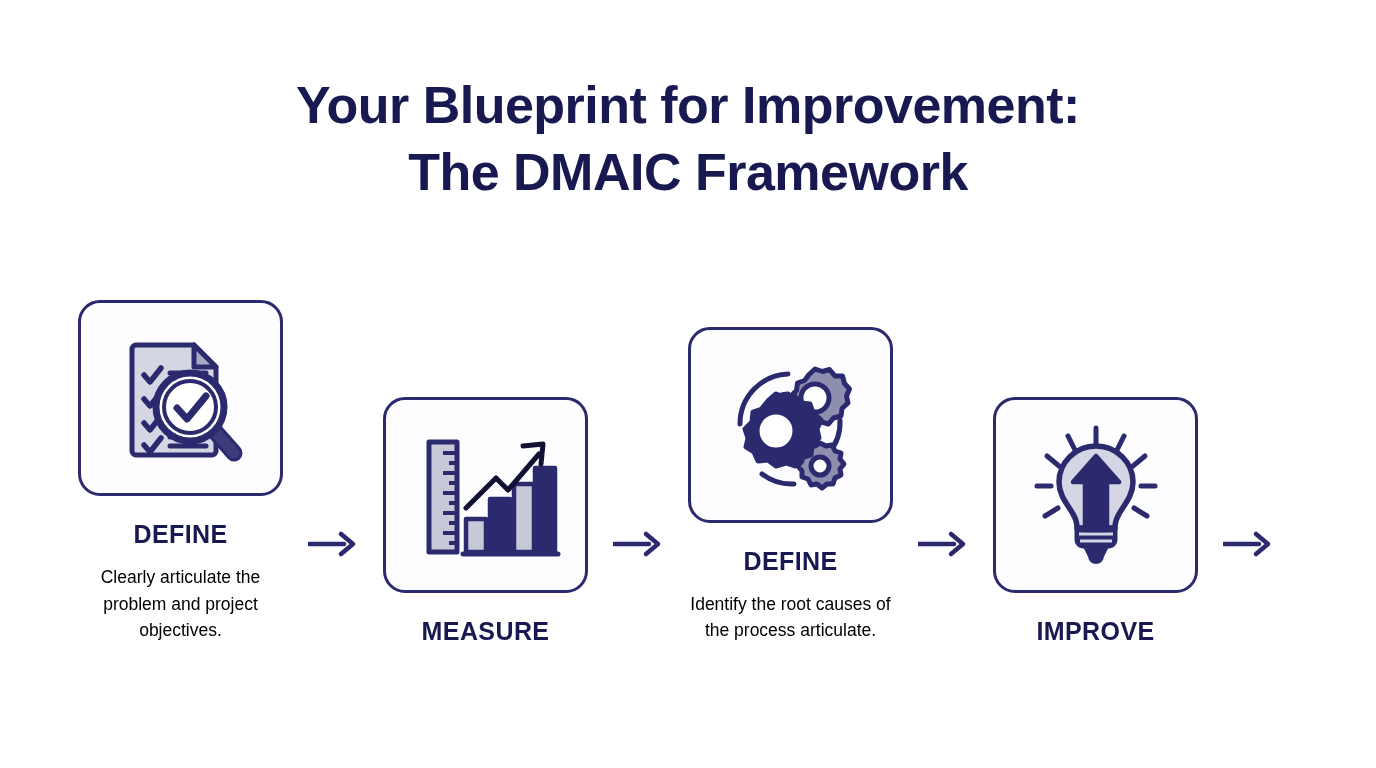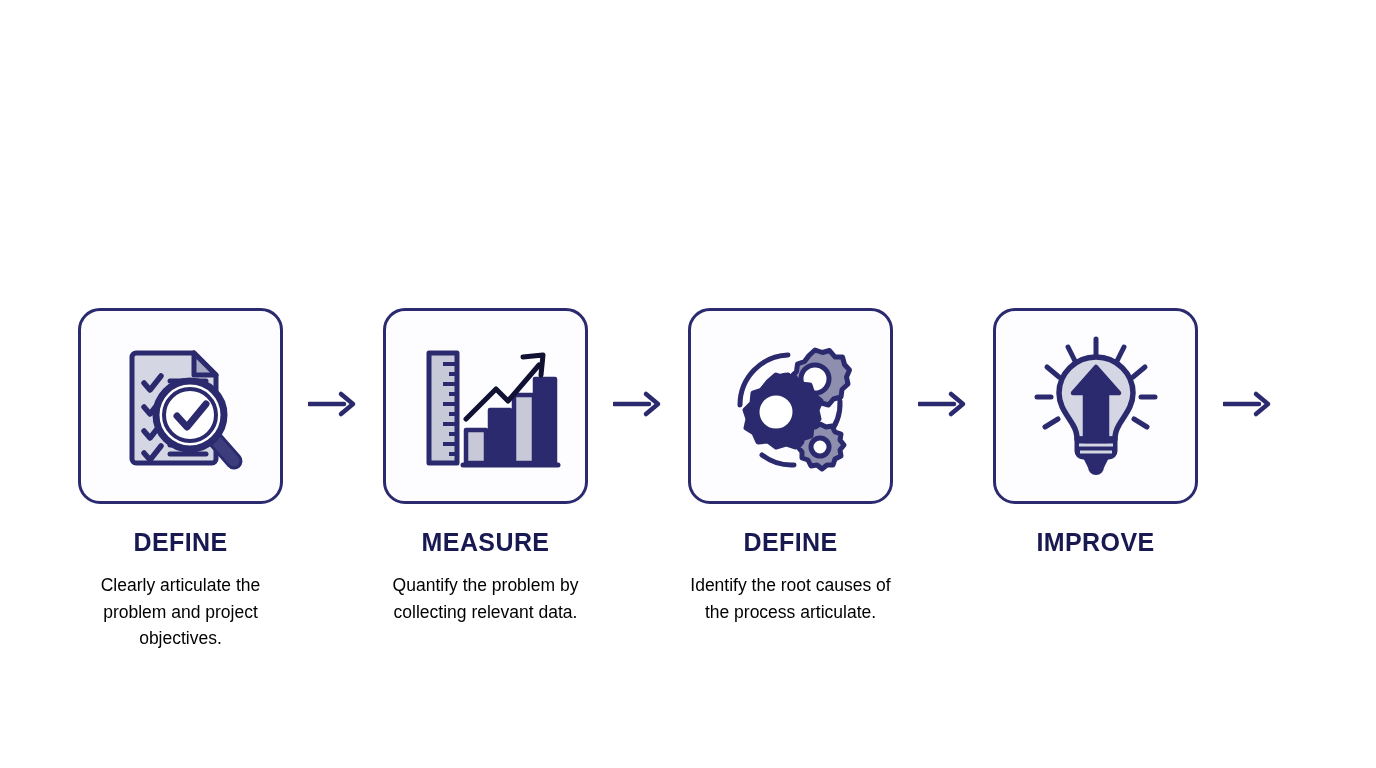--- a/index.html
+++ b/index.html
@@ -32,25 +32,25 @@
     font-weight: bold;
     color: #191952;
     letter-spacing: -0.5px;
     line-height: 1.28;
     white-space: nowrap;
   }
 
   
   .steps {
     position: absolute;
-    top: 308px;
+    top: 300px;
     left: 78px;
     width: 1220px;
     display: flex;
-    align-items: flex-start;
+    align-items: flex-end;
   }
 
   .step {
     width: 205px;
     flex: 0 0 205px;
     display: flex;
     flex-direction: column;
     align-items: center;
   }
 
@@ -93,20 +93,24 @@
     display: flex;
     align-items: center;
     justify-content: center;
   }
 </style>
 </head>
 <body>
 
 <div class="page">
 
+  <div class="title-block">
+    <div class="title-line">Your Blueprint for Improvement:</div>
+    <div class="title-line">The DMAIC Framework</div>
+  </div>
 
   <div class="steps">
 
     <div class="step">
       <div class="card">
         <span>
           <svg width="150" height="150" viewBox="0 0 150 150">
 
             <path d="M30 22 h58 l22 22 v84 a4 4 0 0 1 -4 4 H30 a4 4 0 0 1 -4 -4 V26 a4 4 0 0 1 4 -4 z" fill="#d5d6e3" stroke="#2b2a6e" stroke-width="5" stroke-linejoin="round"></path>
             <path d="M88 22 v22 h22 z" fill="#a9aac4" stroke="#2b2a6e" stroke-width="5" stroke-linejoin="round"></path>
@@ -166,21 +170,20 @@
             <rect x="124" y="48" width="20" height="84" fill="#2b2a6e" stroke="#2b2a6e" stroke-width="4.5" stroke-linejoin="round"></rect>
 
             <line x1="52" y1="134" x2="147" y2="134" stroke="#2b2a6e" stroke-width="5" stroke-linecap="round"></line>
 
             <path d="M55 88 L85 58 L97 70 L128 34" fill="none" stroke="#111133" stroke-width="5" stroke-linecap="round" stroke-linejoin="round"></path>
             <path d="M112 26 L132 24 L130 44" fill="none" stroke="#111133" stroke-width="5" stroke-linecap="round" stroke-linejoin="round"></path>
           </svg>
         </span>
       </div>
       <div class="step-label">MEASURE</div>
-      <div class="step-desc">Quantify the problem by collecting relevant data.</div>
     </div>
 
     <div class="connector">
       <span>
         <svg width="50" height="28" viewBox="0 0 50 28">
           <line x1="1" y1="14" x2="36" y2="14" stroke="#2b2a6e" stroke-width="4.5" stroke-linecap="round"></line>
           <path d="M33 4 L45 14 L33 24" fill="none" stroke="#2b2a6e" stroke-width="4.5" stroke-linecap="round" stroke-linejoin="round"></path>
         </svg>
       </span>
     </div>

